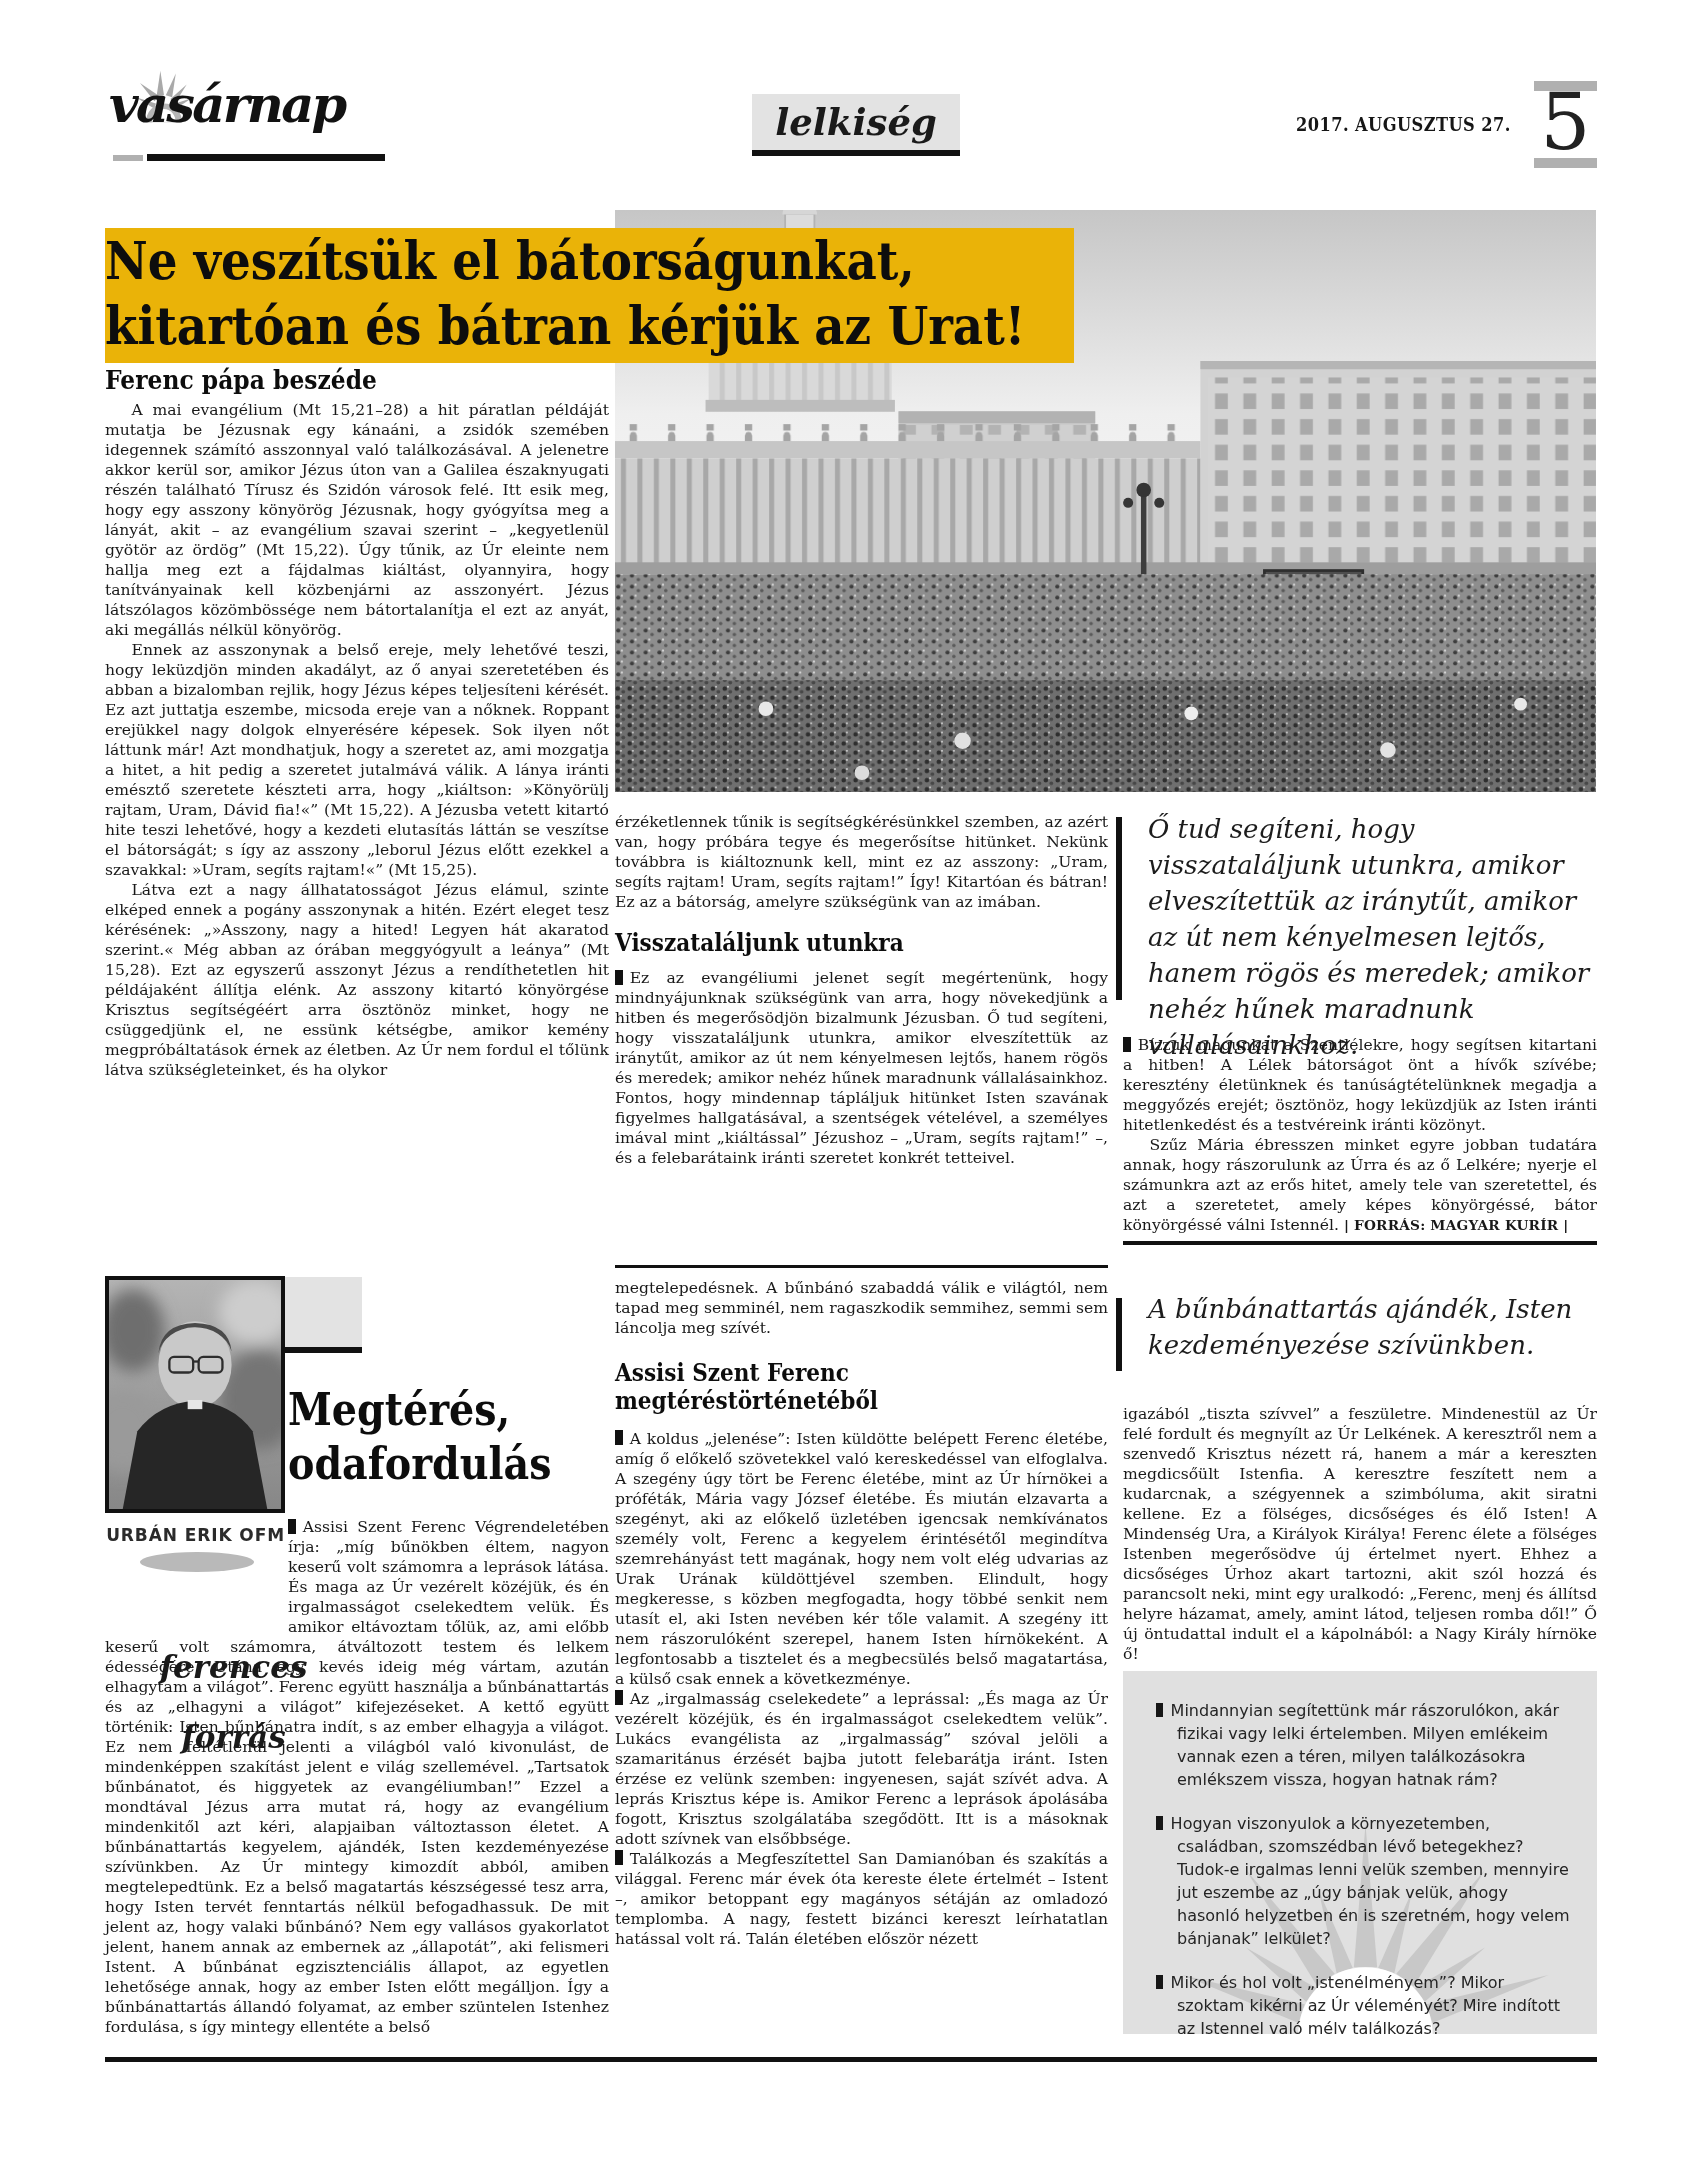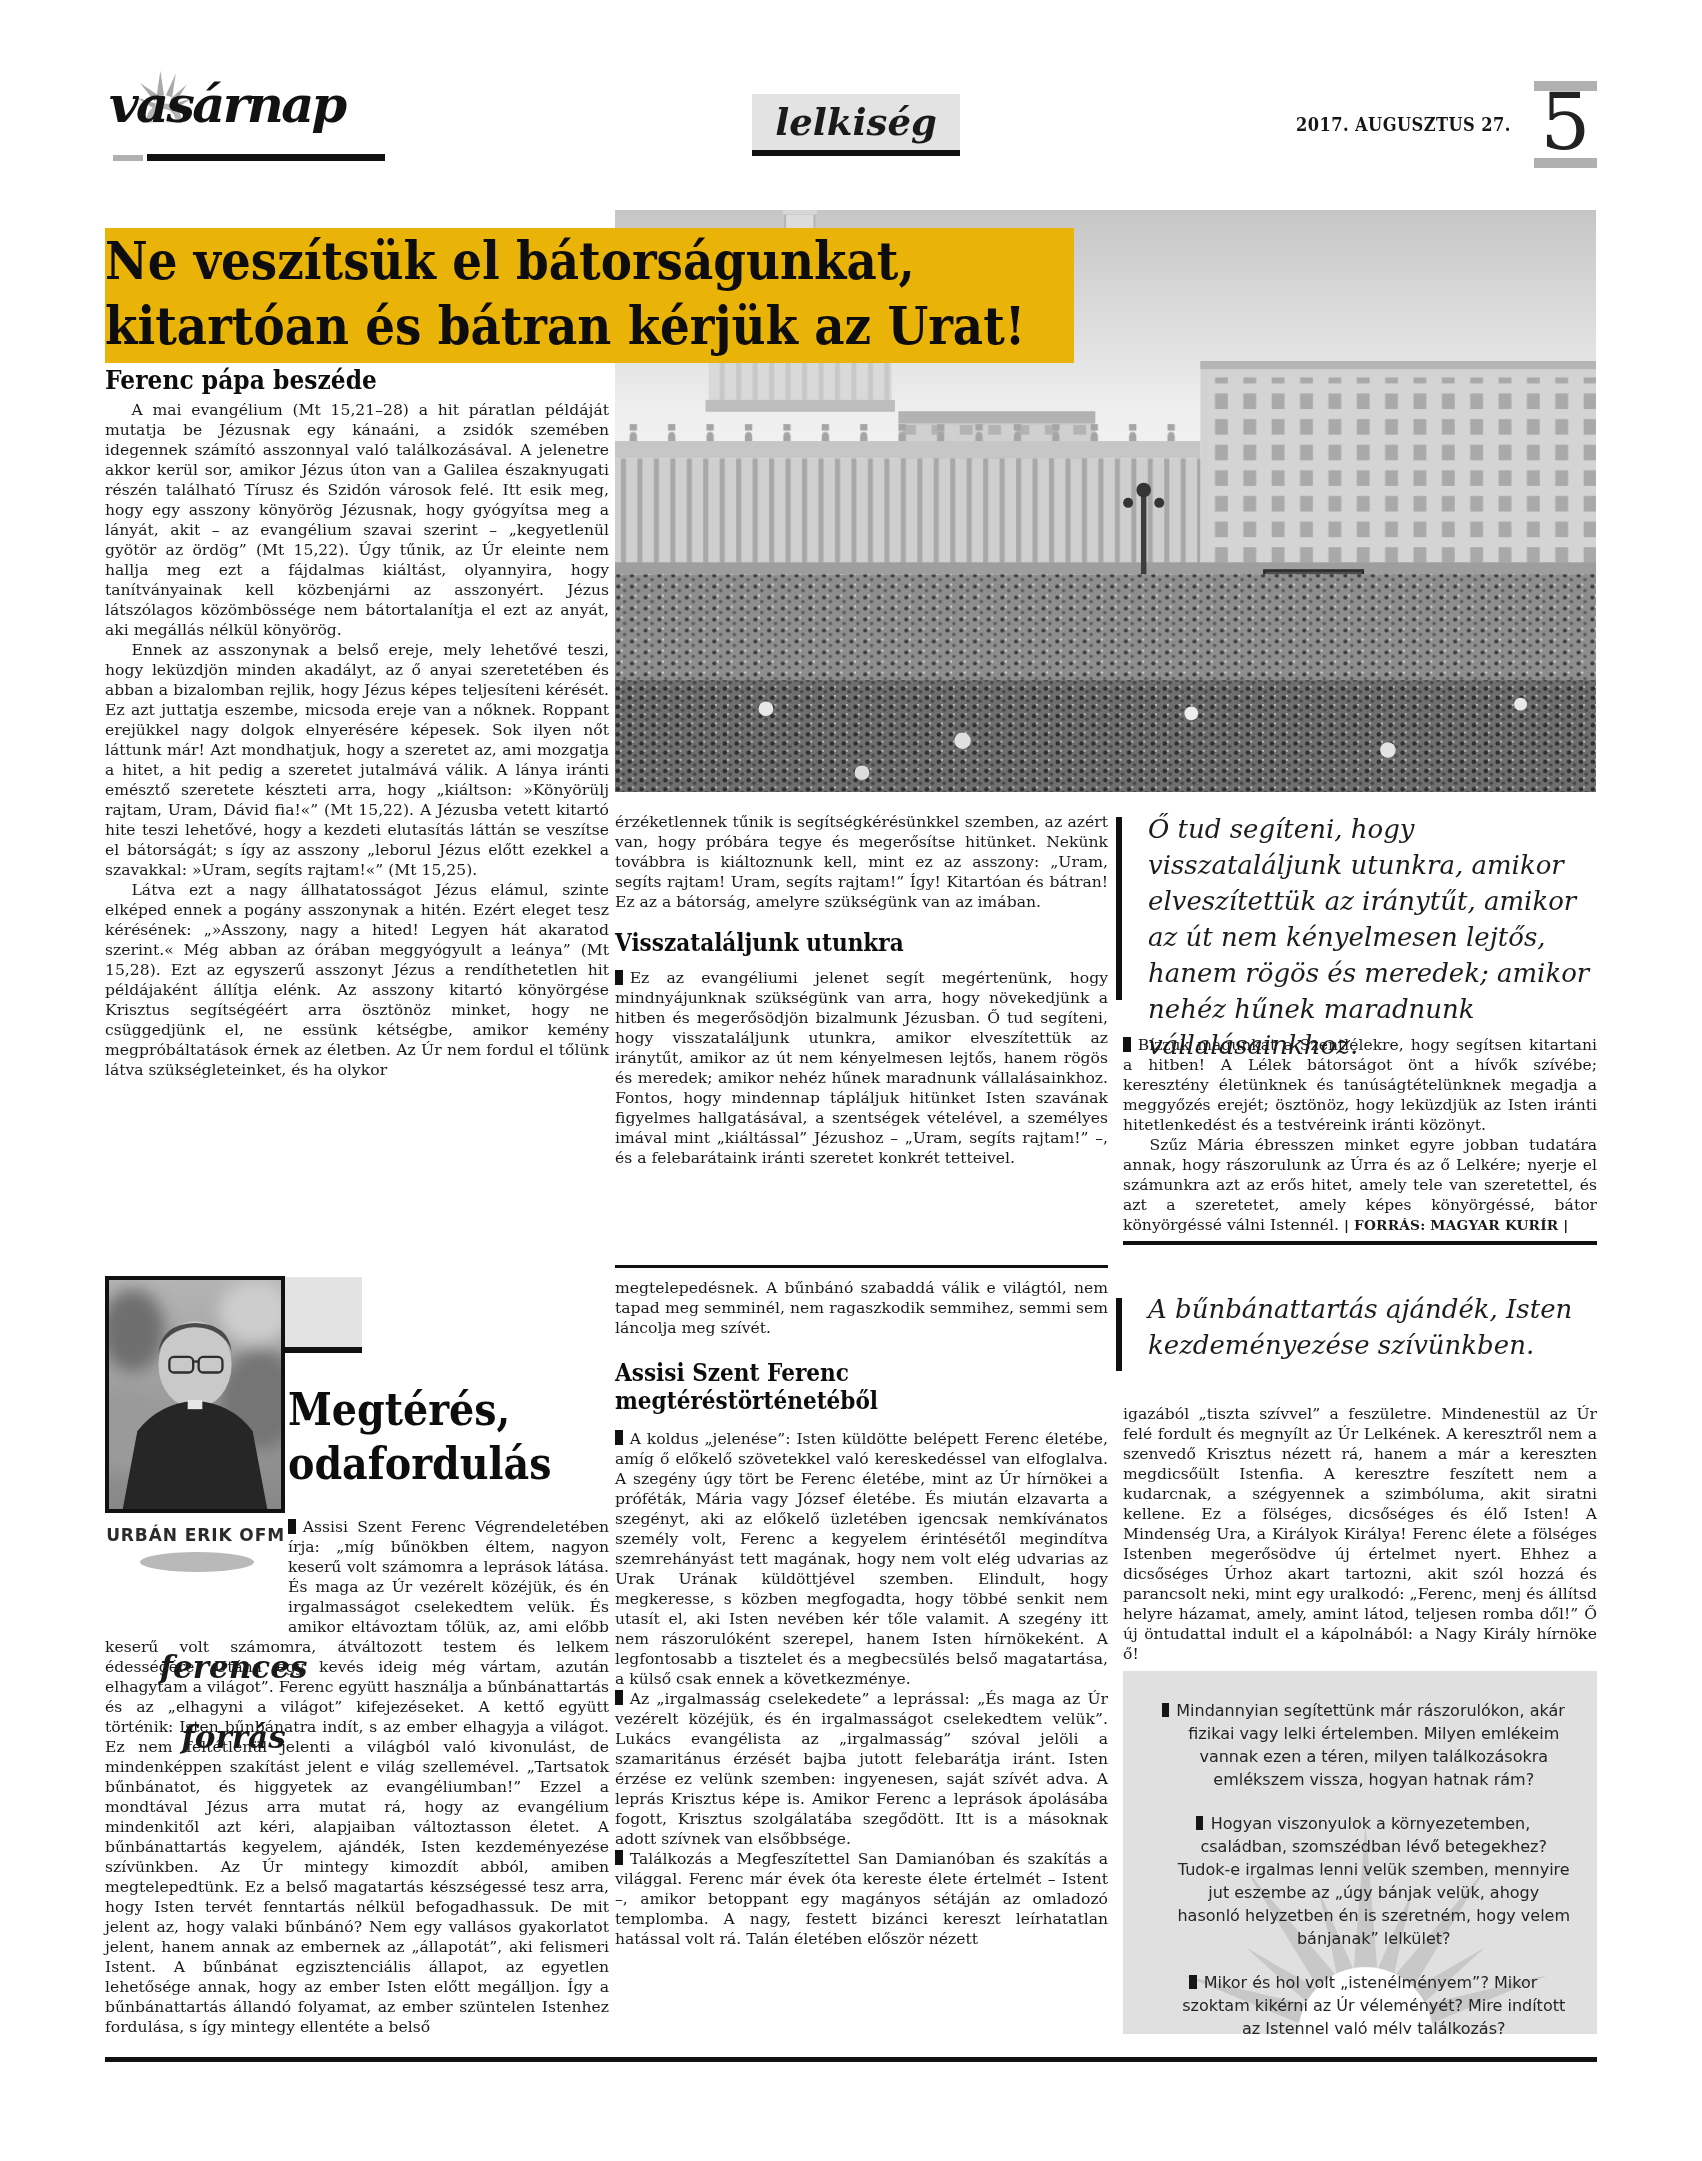--- a/index.html
+++ b/index.html
@@ -35,21 +35,21 @@
 
   
   .photo-frame{border:4.1px solid #111;width:172px;height:229px;overflow:hidden;background:#999;}
   .caption{font-family:"DejaVu Sans",sans-serif;font-weight:bold;font-size:17px;letter-spacing:0.9px;
            text-align:right;color:#2b2b2b;}
   .ellipse{width:114px;height:20px;border-radius:50%;background:#b9b9b9;margin:7.3px auto 0 auto;}
   .title2{font-weight:bold;font-size:44px;line-height:54px;color:#0d0d0d;}
 
   .qbox{background:#e0e0e0;overflow:hidden;}
   .qa-item{font-family:"DejaVu Sans",sans-serif;font-size:16px;line-height:23px;color:#242424;
-           text-align:center;margin:0 0 21px 0;padding-left:21px;position:relative;z-index:2;}
+           text-align:left;margin:0 0 21px 0;padding-left:21px;position:relative;z-index:2;}
   .qa-item::before{content:"";display:inline-block;width:7.3px;height:14px;background:#161616;
                    margin-left:-21px;margin-right:7.3px;vertical-align:-1.4px;}
 
   .floatbox{float:left;width:183px;height:356px;}
 </style>
 </head>
 <body>
 
 <div class="page">
 

